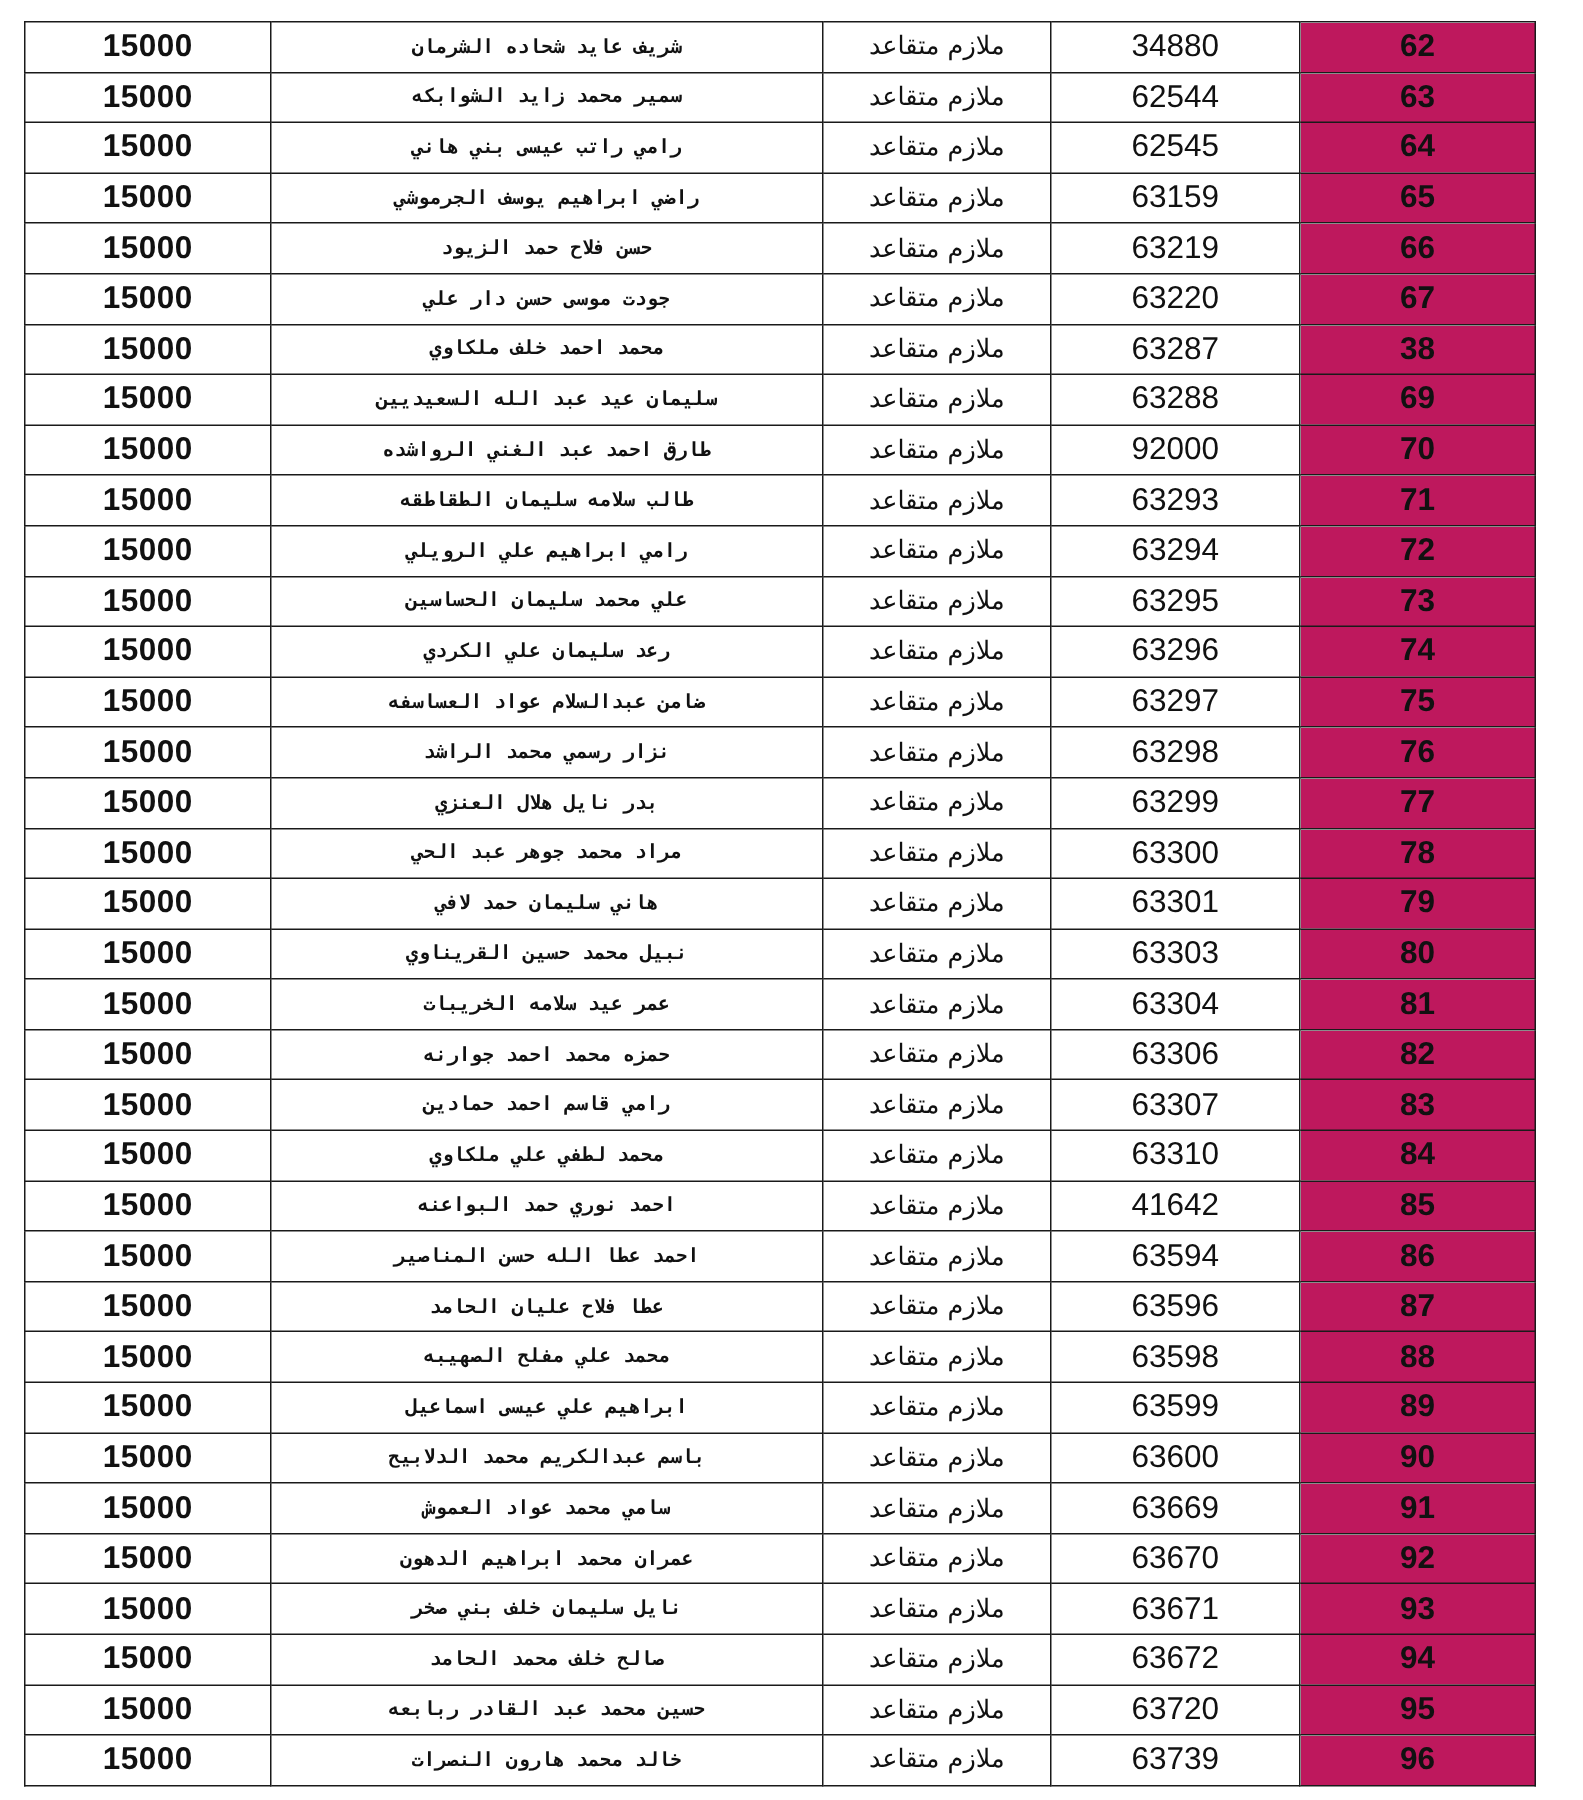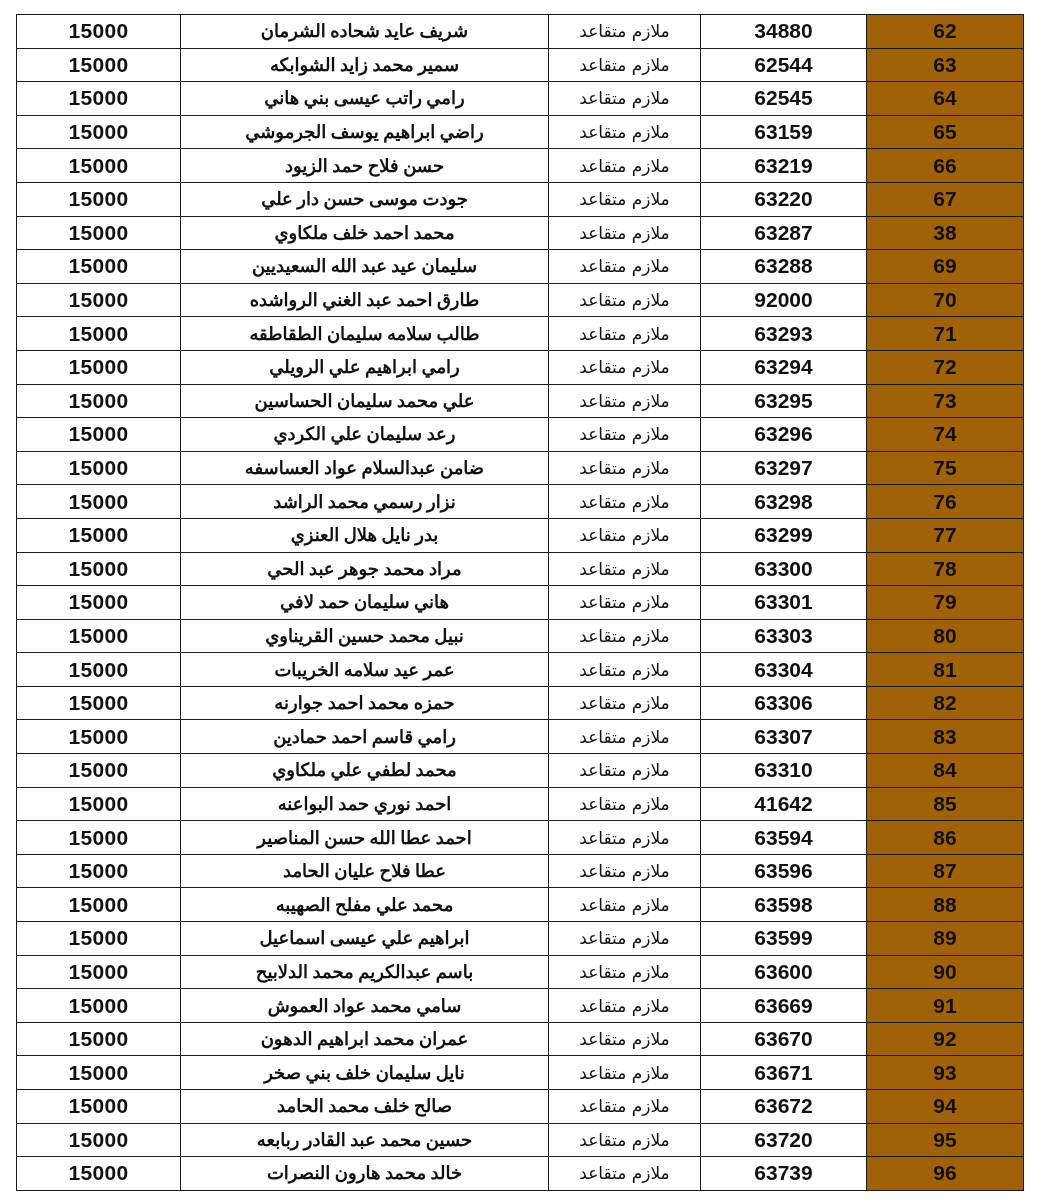--- a/index.html
+++ b/index.html
@@ -37,39 +37,39 @@
     }
     td.c-amount {
       width: 163px;
       font-weight: bold;
       font-size: 21px;
       letter-spacing: 0.3px;
     }
     td.c-name {
       width: 367px;
       font-weight: bold;
-      font-size: 18px;
+      font-size: 13px;
       direction: rtl;
-      font-family: Liberation Serif, serif;
+      font-family: Liberation Mono, monospace;
     }
     td.c-rank {
       width: 151px;
       font-weight: normal;
       font-size: 17px;
       direction: rtl;
       font-family: "DejaVu Sans", sans-serif;
     }
     td.c-milno {
       width: 165px;
-      font-weight: bold;
+      font-weight: normal;
       font-size: 21px;
     }
     td.c-serial {
       width: 156px;
-      background: #a16207;
+      background: #be185d;
       color: #ffffff;
       font-weight: bold;
       font-size: 21px;
       border-top: 1.5px solid #8fb0e6;
       border-bottom: 1.5px solid #8fb0e6;
       border-right: 1px solid #4472c4;
       border-left: 1.5px solid #1a1a1a;
     }
   </style>
 </head>

